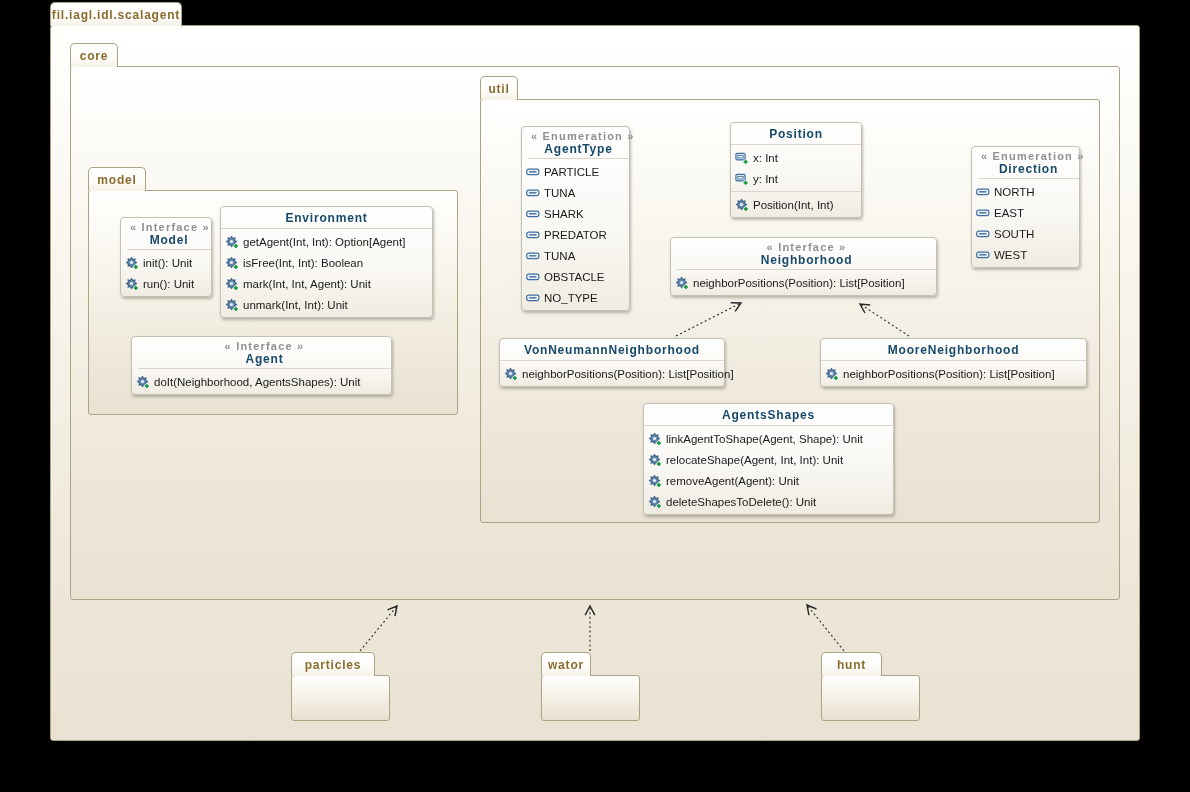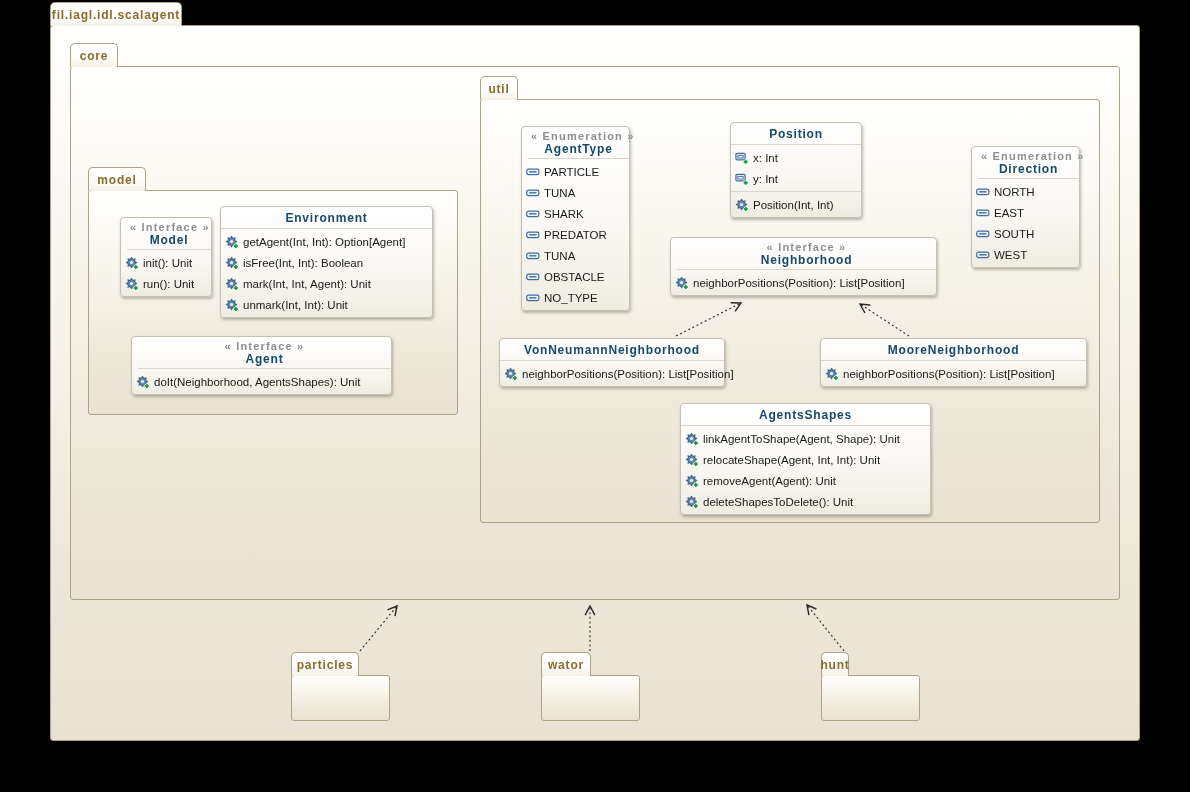--- a/index.html
+++ b/index.html
@@ -520,21 +520,21 @@
                 <line x1="9.5" y1="11.8" x2="13.7" y2="11.8"></line>
                 <line x1="11.6" y1="9.7" x2="11.6" y2="13.9"></line>
               </g>
             </svg>
           </span>
         <span>neighborPositions(Position): List[Position]</span>
       </div>
       </div>
   </div>
 
-  <div class="box" style="left:680px;top:403px;width:251px;">
+  <div class="box" style="left:643px;top:403px;width:251px;">
     <div class="hdr1">
       <div class="title">AgentsShapes</div>
     </div>
     <div class="members">
         <div class="member">
         <span class="ic">
             <svg viewBox="0 0 15 15">
               <g stroke="#47698e" stroke-width="1.5">
                 <line x1="7" y1="1" x2="7" y2="13"></line>
                 <line x1="1" y1="7" x2="13" y2="7"></line>
@@ -621,31 +621,31 @@
                 <line x1="11.6" y1="9.7" x2="11.6" y2="13.9"></line>
               </g>
             </svg>
           </span>
         <span>deleteShapesToDelete(): Unit</span>
       </div>
       </div>
   </div>
 
   <div class="pkg-body" style="left:291px;top:675px;width:99px;height:46px;"></div>
-  <div class="pkg-tab" style="left:291px;top:652px;width:68px;">
+  <div class="pkg-tab" style="left:291px;top:652px;width:84px;">
     <span class="tlabel">particles</span>
   </div>
 
   <div class="pkg-body" style="left:541px;top:675px;width:99px;height:46px;"></div>
   <div class="pkg-tab" style="left:541px;top:652px;width:50px;">
     <span class="tlabel">wator</span>
   </div>
 
   <div class="pkg-body" style="left:821px;top:675px;width:99px;height:46px;"></div>
-  <div class="pkg-tab" style="left:821px;top:652px;width:28px;">
+  <div class="pkg-tab" style="left:821px;top:652px;width:61px;">
     <span class="tlabel">hunt</span>
   </div>
 
   <svg id="edges" width="1190" height="792" viewBox="0 0 1190 792">
     <defs>
       <marker id="oa" viewBox="0 0 10 10" refX="8.5" refY="5" markerWidth="11" markerHeight="11" orient="auto">
         <path d="M1,1 L8.5,5 L1,9" fill="none" stroke="#2a2a2a" stroke-width="1.2"></path>
       </marker>
     </defs>
     <line class="dep" x1="676" y1="336" x2="741" y2="303" marker-end="url(#oa)"></line>

